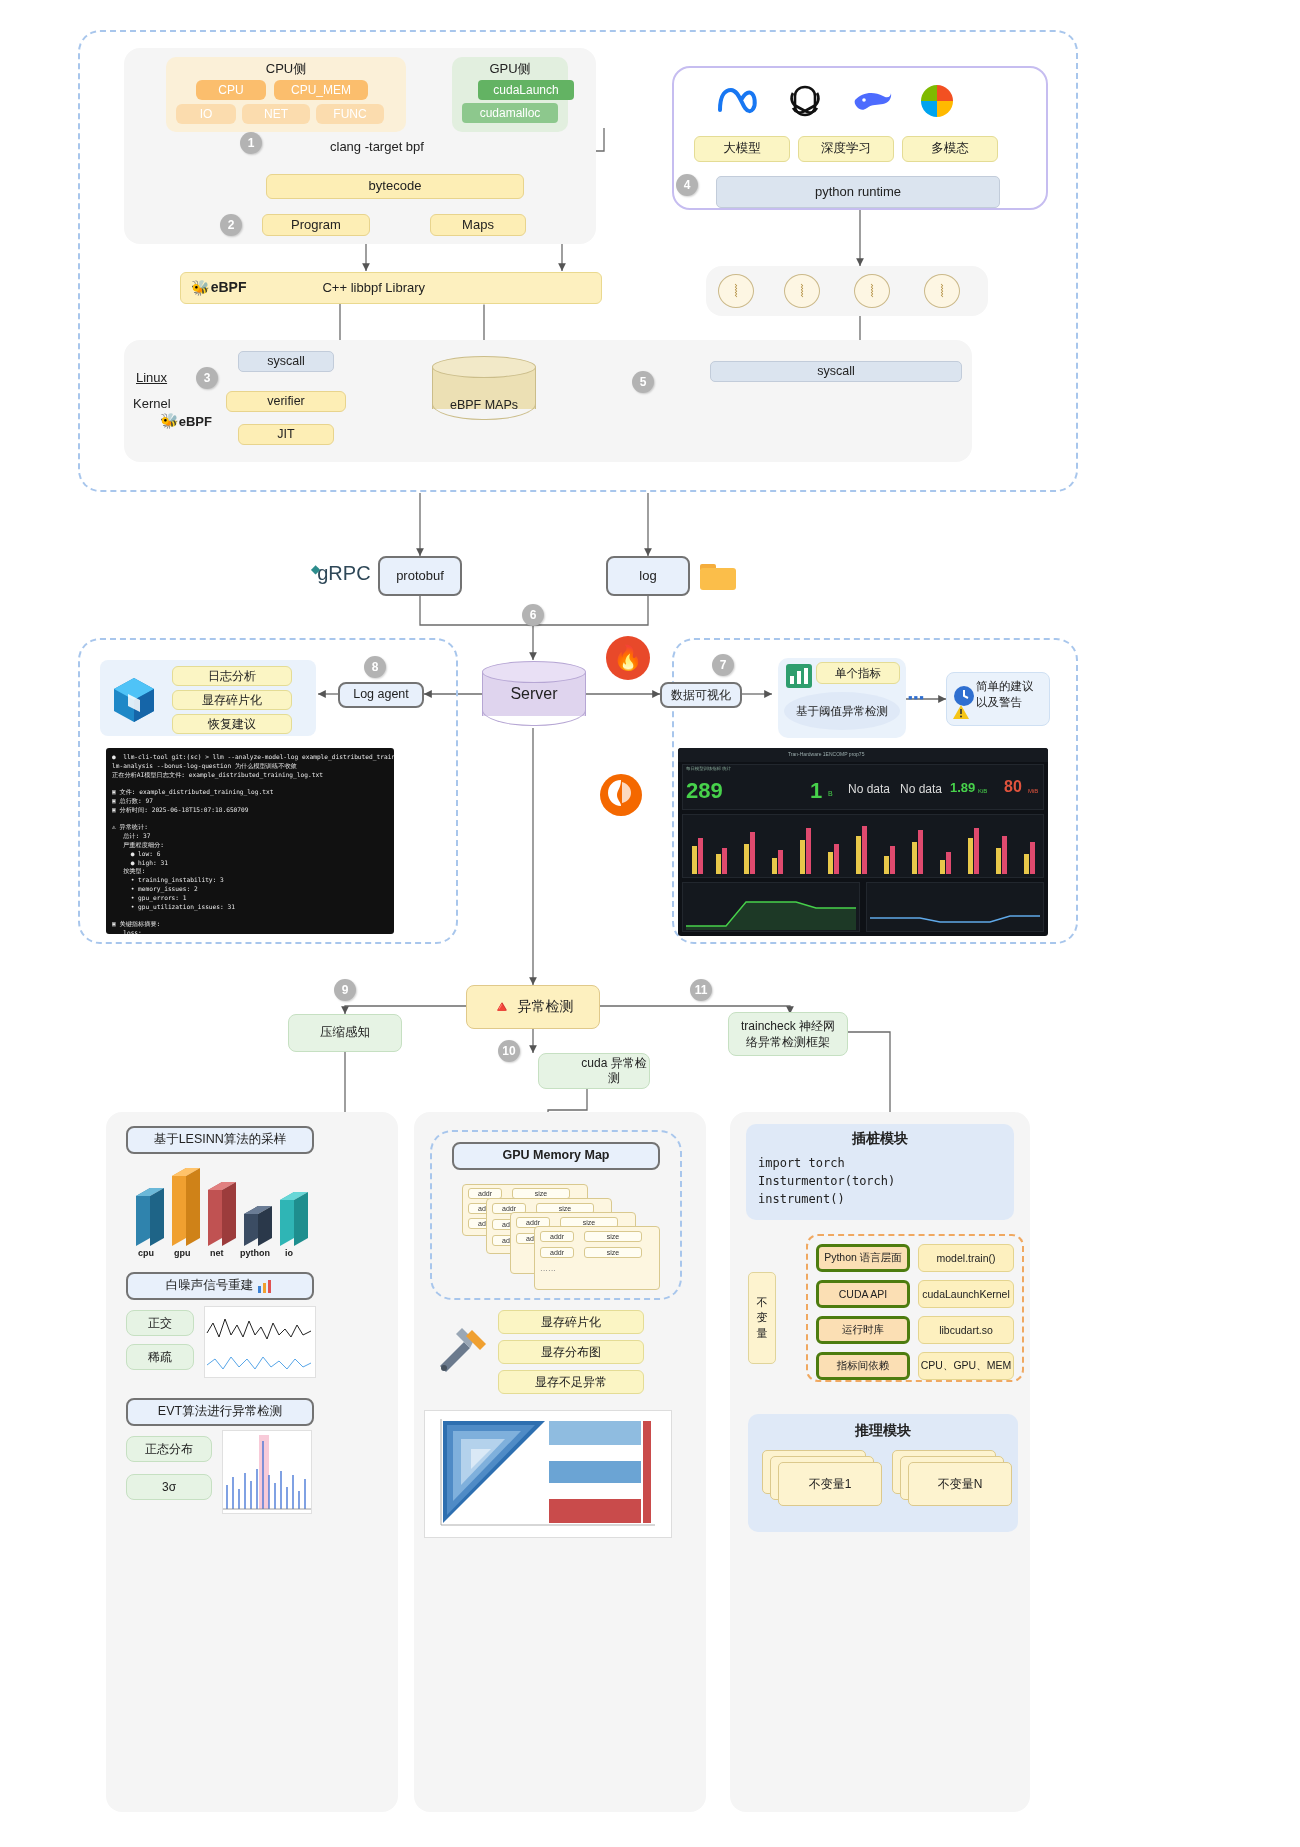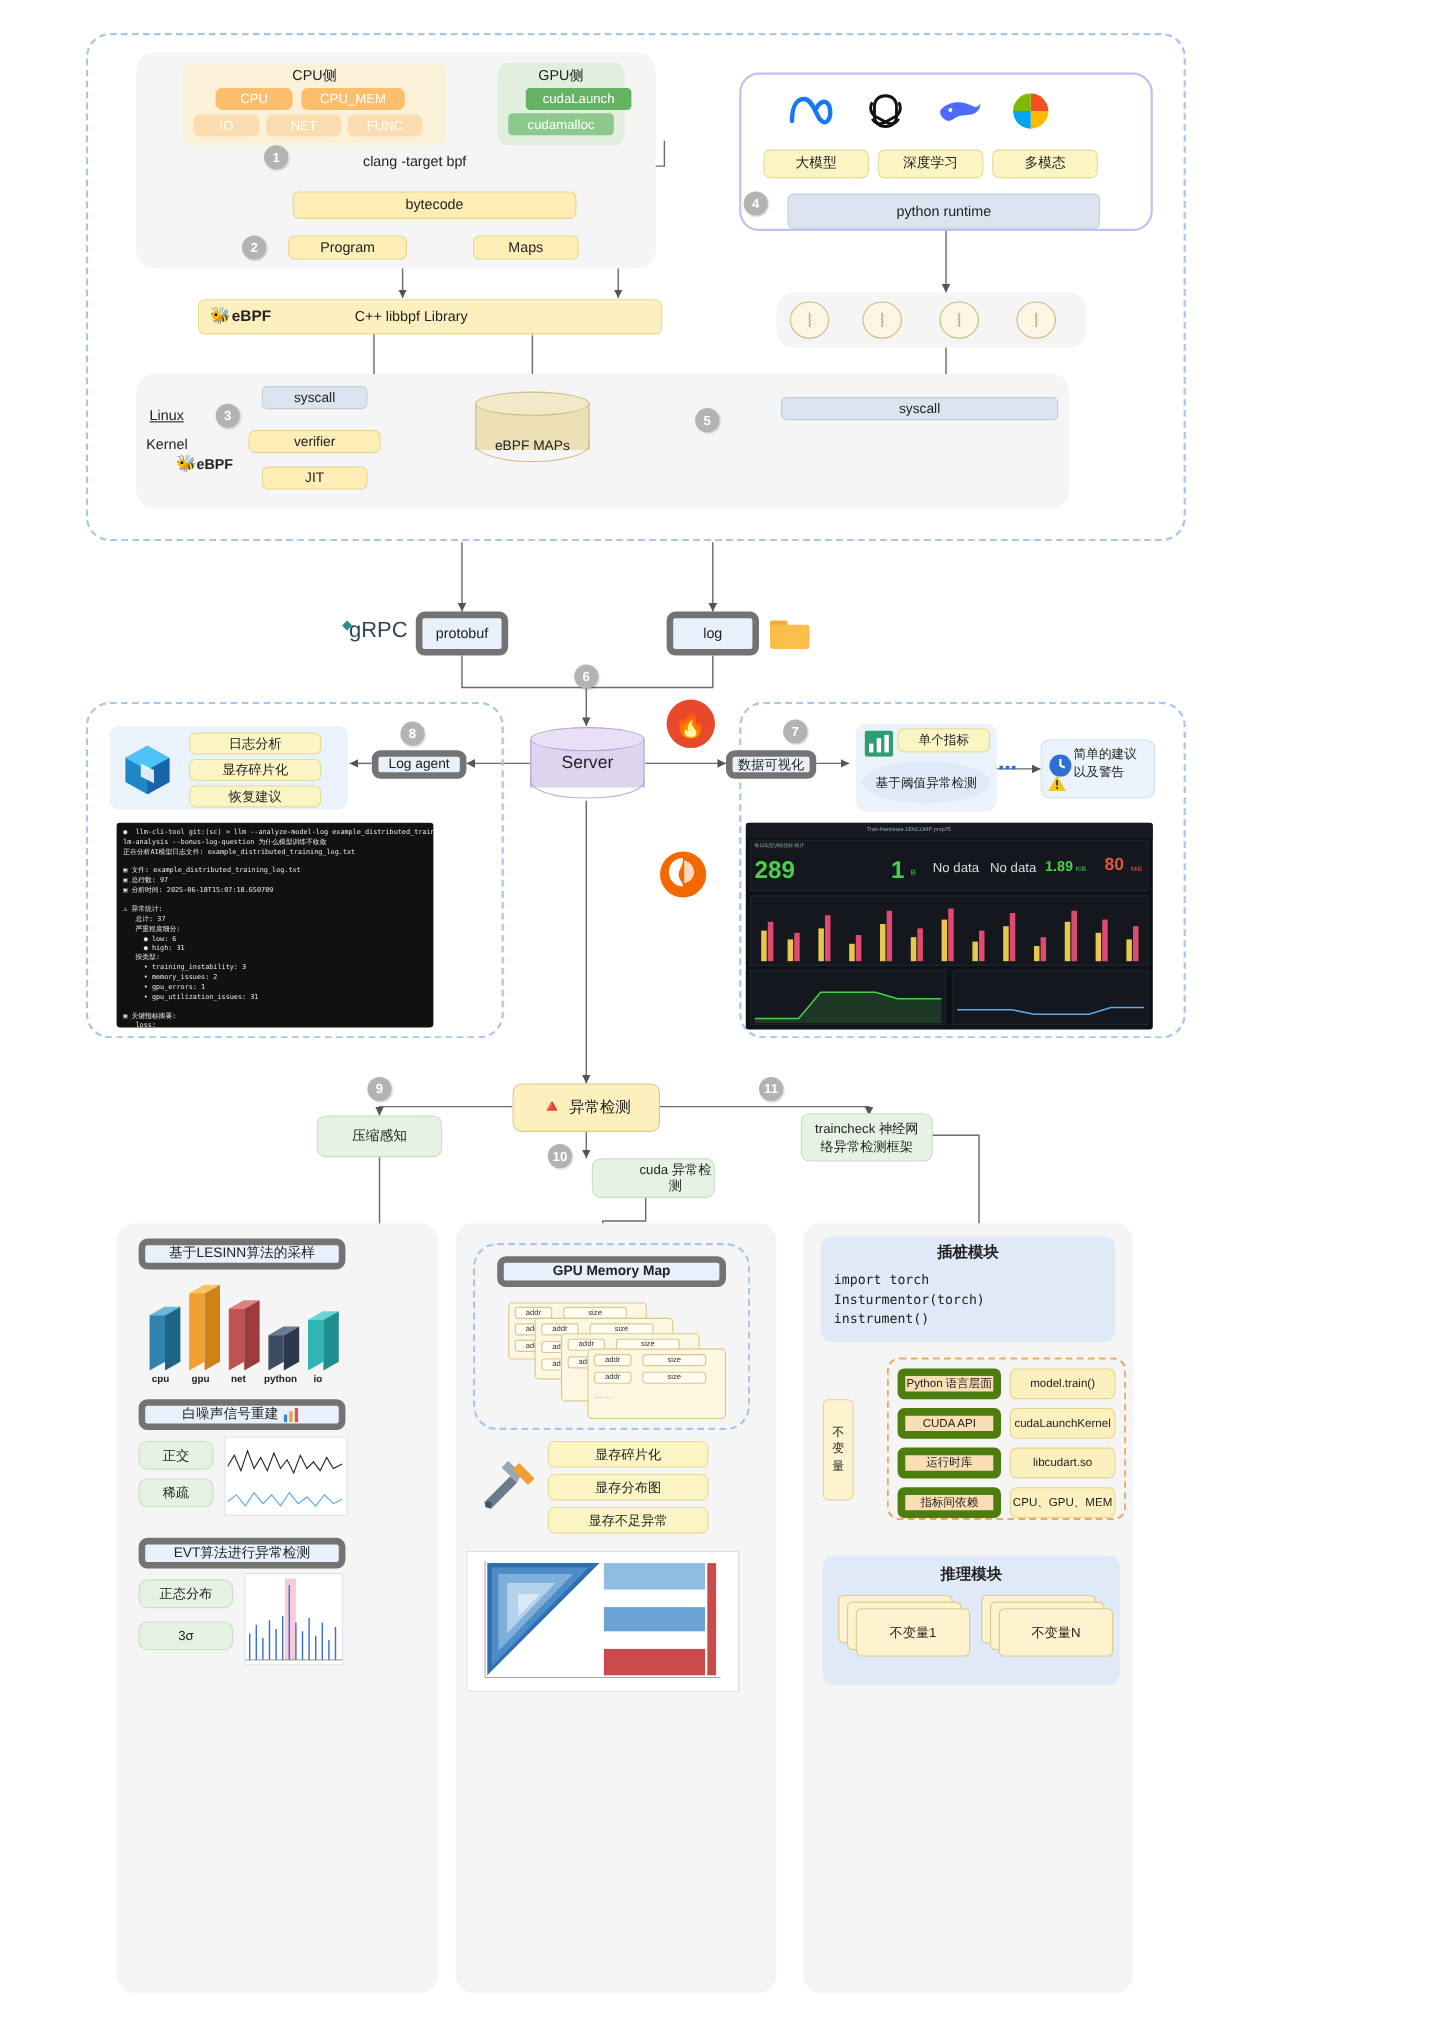--- a/index.html
+++ b/index.html
@@ -22,21 +22,21 @@
     position:absolute; display:flex; align-items:center; justify-content:center;
     text-align:center; border-radius:6px; line-height:1.25;
   }
   .n-yellow { background:#fdeeb5; border:1px solid #e8d48d; color:#222; }
   .n-yellow2 { background:#fdf0bf; border:1px solid #ead98f; }
   .n-orange { background:#fbbe6d; color:#fff; }
   .n-orange-l { background:#fbdcae; color:#fff; }
   .n-green { background:#63b363; color:#fff; border-radius:4px;margin-left:16px; }
   .n-green-l { background:#8dc88d; color:#fff; border-radius:4px; }
   .n-blue { background:#dbe4ef; border:1px solid #c2ccda; color:#222; border-radius:5px; }
-  .n-lblue { background:#e8f0fb; border:6px solid #737373; color:#222; border-radius:8px; }
+  .n-lblue { background:#e8f0fb; border:2px solid #737373; color:#222; border-radius:8px; }
   .n-lgreen { background:#e6f3e4; border:1px solid #c6e0c2; color:#222; border-radius:8px; }
   .n-pale-y { background:#fbf5c4; border:1px solid #e4dc95; border-radius:6px; }
   .panel-cpu { position:absolute; background:#fbf0d8; border-radius:10px; }
   .panel-gpu { position:absolute; background:#e2efdf; border-radius:10px; }
   .panel-ai { position:absolute; background:#ffffff; border:2px solid #c6bdf0; border-radius:18px; }
   .circ {
     position:absolute; width:22px; height:22px; border-radius:50%;
     background:#b3b3b3; color:#fff; font-size:12px; font-weight:bold;
     display:flex; align-items:center; justify-content:center;
     box-shadow:1px 1px 2px rgba(0,0,0,.18);
@@ -59,21 +59,21 @@
   }
   .graf { position:absolute; background:#0e1116; border-radius:3px; overflow:hidden; }
   .mono { font-family:"DejaVu Sans Mono","Liberation Mono",monospace; }
   .card3d {
     position:absolute; background:#fdf6e0; border:1px solid #d9c98f; border-radius:4px;
   }
   .mini { position:absolute; background:#fffdf2; border:1px solid #d9c98f; border-radius:3px; font-size:7px;
           display:flex; align-items:center; justify-content:center; color:#333;}
   .invbox { position:absolute; border-radius:6px; display:flex; align-items:center; justify-content:center;
             font-size:10.5px; text-align:center; }
-  .inv-or { background:#fbdfb4; border:7px solid #4d7c0f;text-align:center; }
+  .inv-or { background:#fbdfb4; border:3px solid #4d7c0f;text-align:center; }
   .inv-yl { background:#fdf0bf; border:1px solid #e4d48f; }
   .stack-card { position:absolute; background:#fdf3cf; border:1px solid #dcc98c; border-radius:5px; }
 </style>
 </head>
 <body>
 
 <svg class="wires" viewBox="0 0 1300 1847">
   <defs>
     <marker id="ar" markerWidth="8" markerHeight="8" refX="6" refY="3" orient="auto">
       <path d="M0,0 L6,3 L0,6 z" fill="#555"></path>

